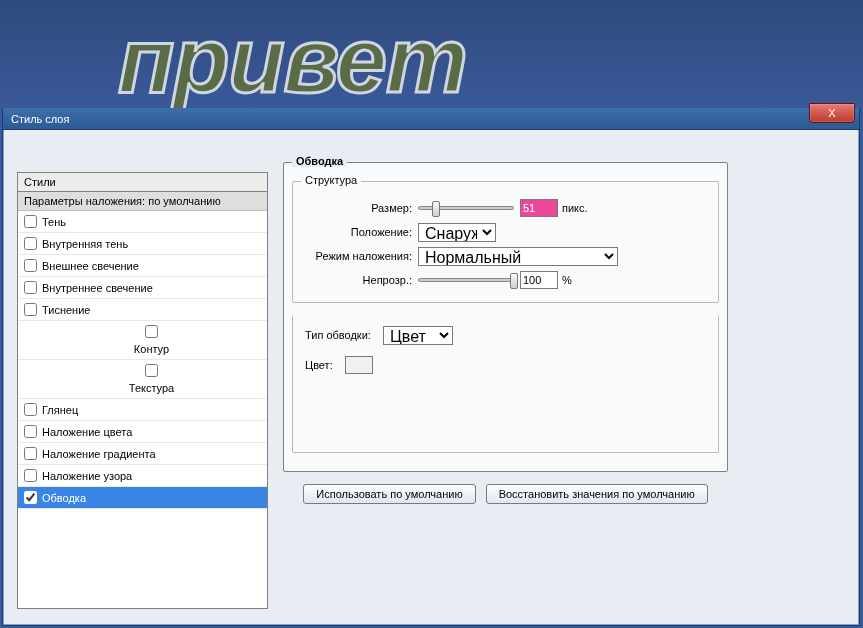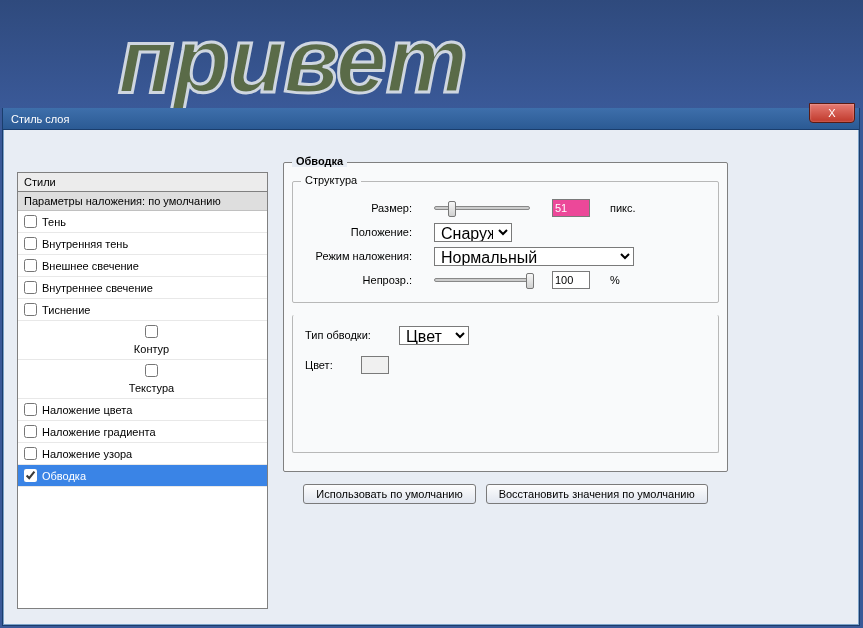--- a/index.html
+++ b/index.html
@@ -23,21 +23,21 @@
   .style-item input[type=checkbox] { margin: 0; width: 13px; height: 13px; }
   .style-item.selected { background: #3a84e6; color: #fff; }
   .style-item.selected input[type=checkbox] { accent-color: #fff; }
   
   .mid { position: absolute; top: 32px; left: 280px; width: 445px; bottom: 16px; }
   .fieldset { border: 1px solid #808080; background: #f9fafb; position: relative; border-radius: 2px; padding: 12px 8px 8px 8px; }
   .fieldset-title { position: absolute; top: -8px; left: 8px; background: #e8edf4; padding: 0 4px; font-weight: bold; }
   .sub-fieldset { border: 1px solid #b8b8b8; border-radius: 2px; position: relative; padding: 14px 10px 10px 10px; margin-top: 6px; }
   .sub-fieldset .fieldset-title { background: #f9fafb; font-weight: normal; }
   
-  .row { display: flex; align-items: center; height: 24px; gap: 16px; }
+  .row { display: flex; align-items: center; height: 24px; }
   .lbl { width: 115px; text-align: right; padding-right: 6px; }
   .slider { width: 96px; height: 4px; background: #ccc; border: 1px solid #888; border-radius: 2px; position: relative; margin-right: 6px; }
   .slider .thumb { position: absolute; top: -6px; width: 8px; height: 16px; background: linear-gradient(#f7f7f7,#d0d0d0); border: 1px solid #777; border-radius: 2px; }
   .numbox { width: 38px; height: 18px; border: 1px solid #7a7a7a; background: #fff; padding: 0 2px; text-align: left; font-size: 11px; }
   .numbox.sel { background: #ec4899; color: #fff; }
   .unit { padding-left: 4px; }
   .select { border: 1px solid #7a7a7a; background: #fff; height: 19px; font-size: 16px; padding: 0 2px; }
   .select.sm { width: 78px; }
   .select.lg { width: 200px; }
   .select.md { width: 70px; }
@@ -96,20 +96,24 @@
             <input type="checkbox" style="">
             <span>Тиснение</span>
           </div>
           <div class="style-item indent">
             <input type="checkbox" style="">
             <span>Контур</span>
           </div>
           <div class="style-item indent">
             <input type="checkbox" style="">
             <span>Текстура</span>
+          </div>
+          <div class="style-item">
+            <input type="checkbox" style="">
+            <span>Глянец</span>
           </div>
           <div class="style-item">
             <input type="checkbox" style="">
             <span>Наложение цвета</span>
           </div>
           <div class="style-item">
             <input type="checkbox" style="">
             <span>Наложение градиента</span>
           </div>
           <div class="style-item">

